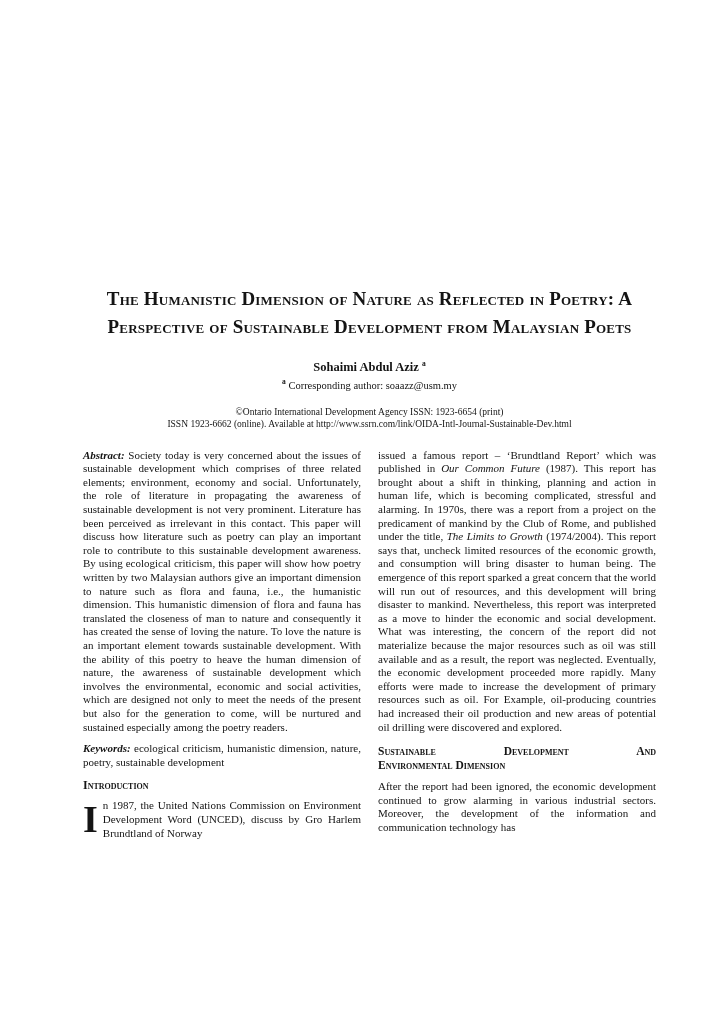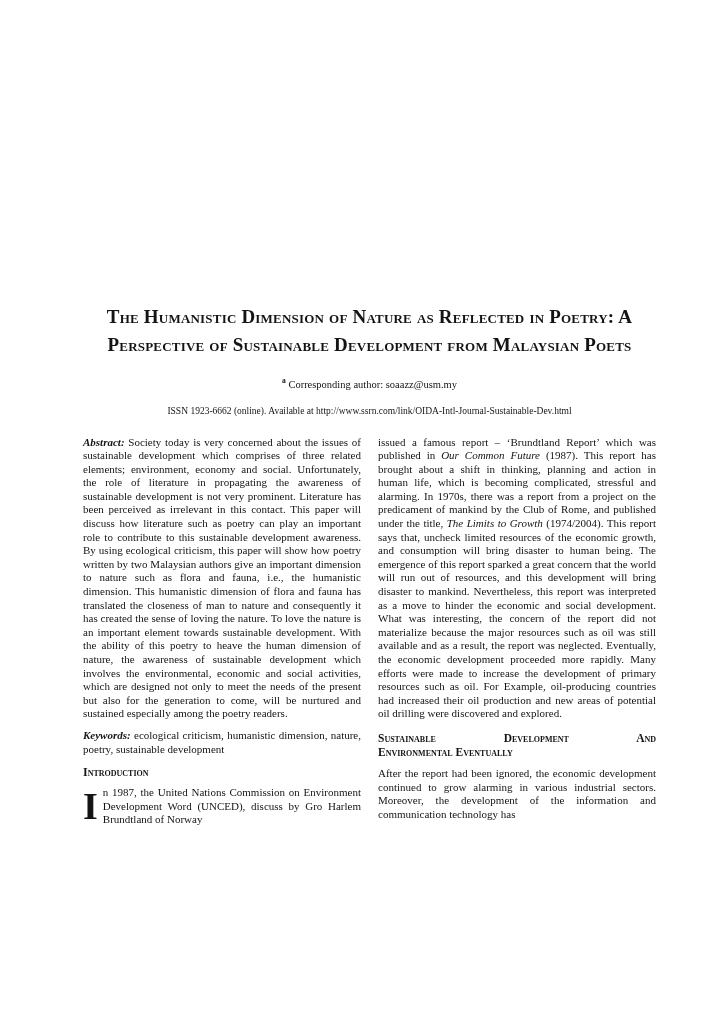--- a/index.html
+++ b/index.html
@@ -13,21 +13,21 @@
     height: 1024px;
     margin: 0 auto;
     background: #ffffff;
     overflow: hidden;
     font-family: "Liberation Serif", "DejaVu Serif", serif;
     color: #141414;
   }
   .content {
     position: absolute;
     left: 83px;
-    top: 303px;
+    top: 285px;
     width: 573px;
   }
   .paper-title {
     margin: 0;
     font-size: 19px;
     font-weight: bold;
     font-variant: small-caps;
     text-align: center;
     line-height: 28px;
     letter-spacing: 0.2px;
@@ -106,40 +106,42 @@
 </style>
 </head>
 <body>
 
 <div class="page">
   <div class="content">
 
     <h1 class="paper-title">The Humanistic Dimension of Nature as Reflected in Poetry: A Perspective of Sustainable Development from Malaysian Poets</h1>
 
     <div class="author-block">
+      <div class="author-name"><span>Sohaimi Abdul Aziz</span> <sup>a</sup></div>
       <div class="corr"><sup>a</sup><span> Corresponding author: soaazz@usm.my</span></div>
     </div>
 
     <div class="imprint">
+      <div>©Ontario International Development Agency ISSN: 1923-6654 (print)</div>
       <div>ISSN 1923-6662 (online). Available at http://www.ssrn.com/link/OIDA-Intl-Journal-Sustainable-Dev.html</div>
     </div>
 
     <div class="body-cols">
 
       <div class="col">
         <p><span class="lead-label">Abstract:</span><span> Society today is very concerned about the issues of sustainable development which comprises of three related elements; environment, economy and social. Unfortunately, the role of literature in propagating the awareness of sustainable development is not very prominent. Literature has been perceived as irrelevant in this contact.  This paper will discuss how literature such as poetry can play an important role to contribute to this sustainable development awareness.  By using ecological criticism, this paper will show how poetry written by two Malaysian authors give an important dimension to nature such as flora and fauna, i.e., the humanistic dimension.  This humanistic dimension of flora and fauna has translated the closeness of man to nature and consequently it has created the sense of loving the nature. To love the nature is an important element towards sustainable development. With the ability of this poetry to heave the human dimension of nature, the awareness of sustainable development which involves the environmental, economic and social activities, which are designed not only to meet the needs of the present  but also for the generation to come, will be nurtured and sustained especially among the poetry readers.</span></p>
         <p><span class="lead-label">Keywords:</span><span> ecological criticism, humanistic dimension, nature, poetry, sustainable development</span></p>
         <div class="section-heading">Introduction</div>
         <p><span class="dropcap">I</span><span>n 1987, the United Nations Commission on Environment Development Word (UNCED), discuss by Gro Harlem Brundtland of Norway</span></p>
       </div>
 
       <div class="col">
         <p><span>issued a famous report – ‘Brundtland Report’ which was published in </span><span class="it">Our Common Future</span><span> (1987). This report has brought about a shift in thinking, planning and action in human life, which is becoming complicated, stressful and alarming.  In 1970s, there was a report from a project on the predicament of mankind by the Club of Rome, and published under the title, </span><span class="it">The Limits to Growth</span><span> (1974/2004). This report says that, uncheck limited resources of the economic growth, and consumption will bring disaster to human being. The emergence of this report sparked a great concern that the world will run out of resources, and this development will bring disaster to mankind. Nevertheless, this report was interpreted as a move to hinder the economic and social development. What was interesting, the concern of the report did not materialize because the major resources such as oil was still available and as a result, the report was neglected. Eventually, the economic development proceeded more rapidly. Many efforts were made to increase the development of primary resources such as oil. For Example, oil-producing countries had increased their oil production and new areas of potential oil drilling were discovered and explored.</span></p>
         <div class="rc-heading">
           <span class="hl1">Sustainable Development And</span>
-          <span class="hl2">Environmental Eventually</span>
+          <span class="hl2">Environmental Dimension</span>
         </div>
         <p>After the report had been ignored, the economic development continued to grow alarming in various industrial sectors. Moreover, the development of the information and communication technology has</p>
       </div>
 
     </div>
   </div>
 </div>
 
 </body></html>

